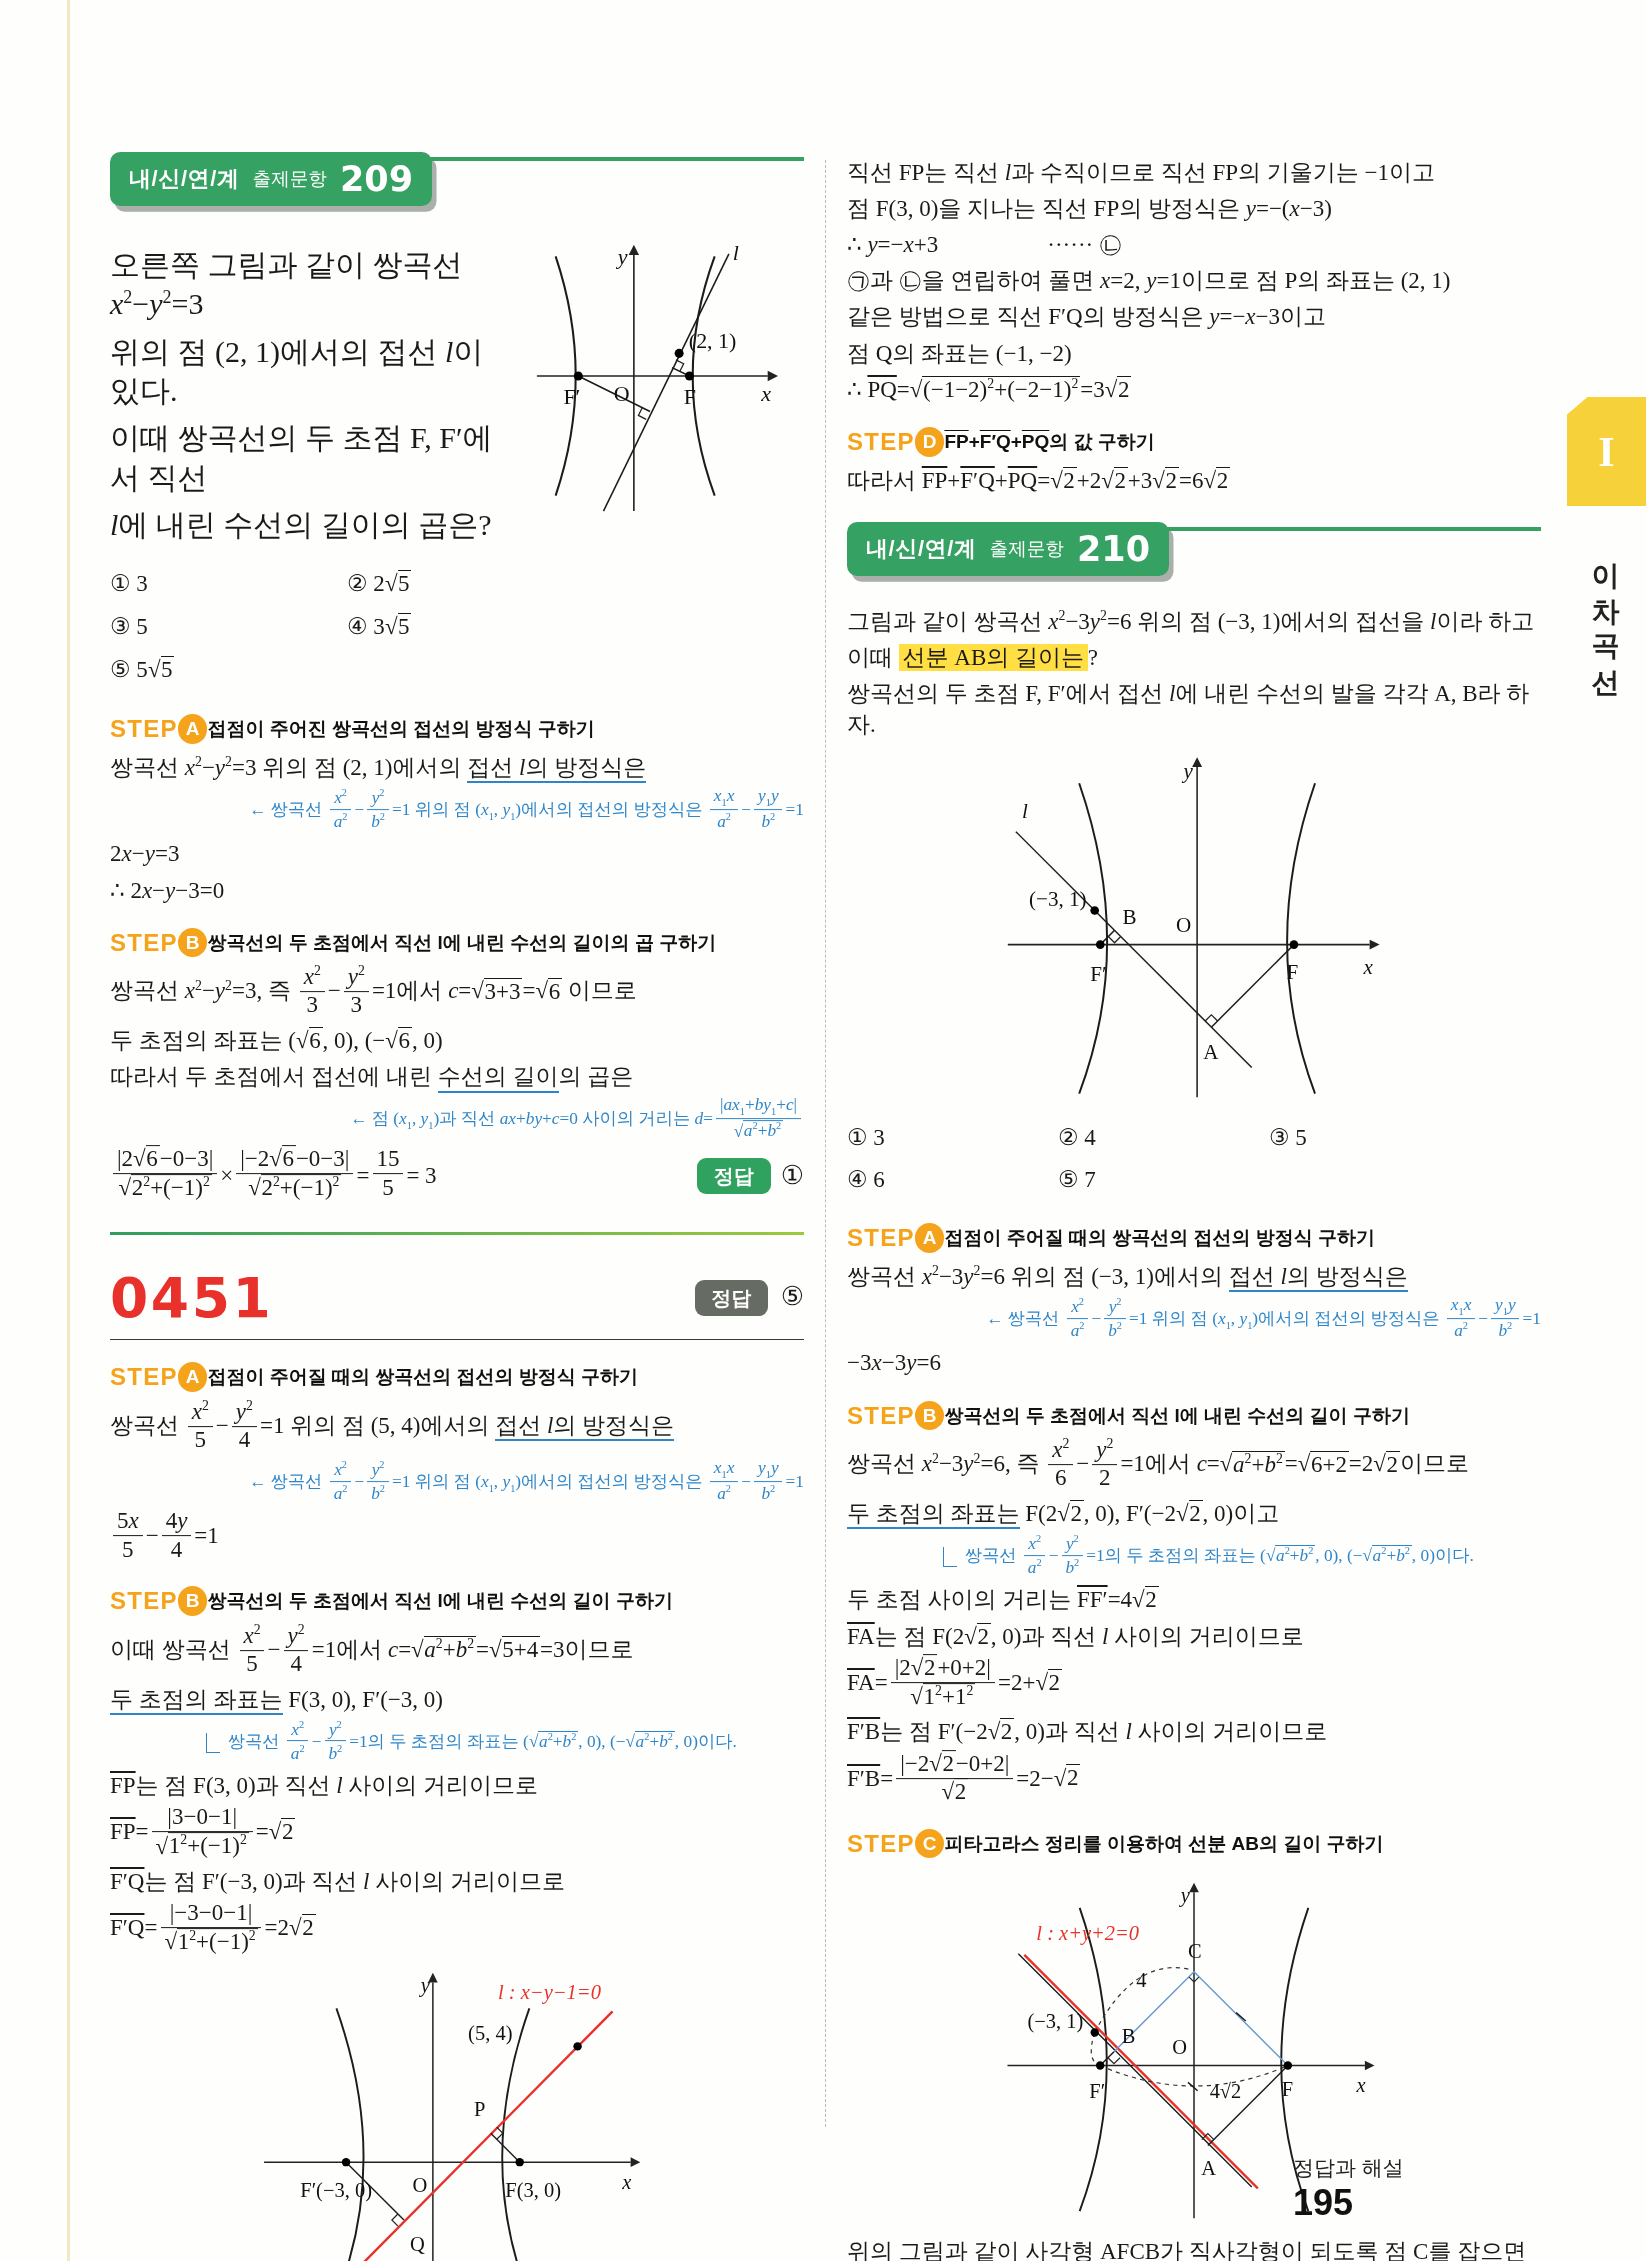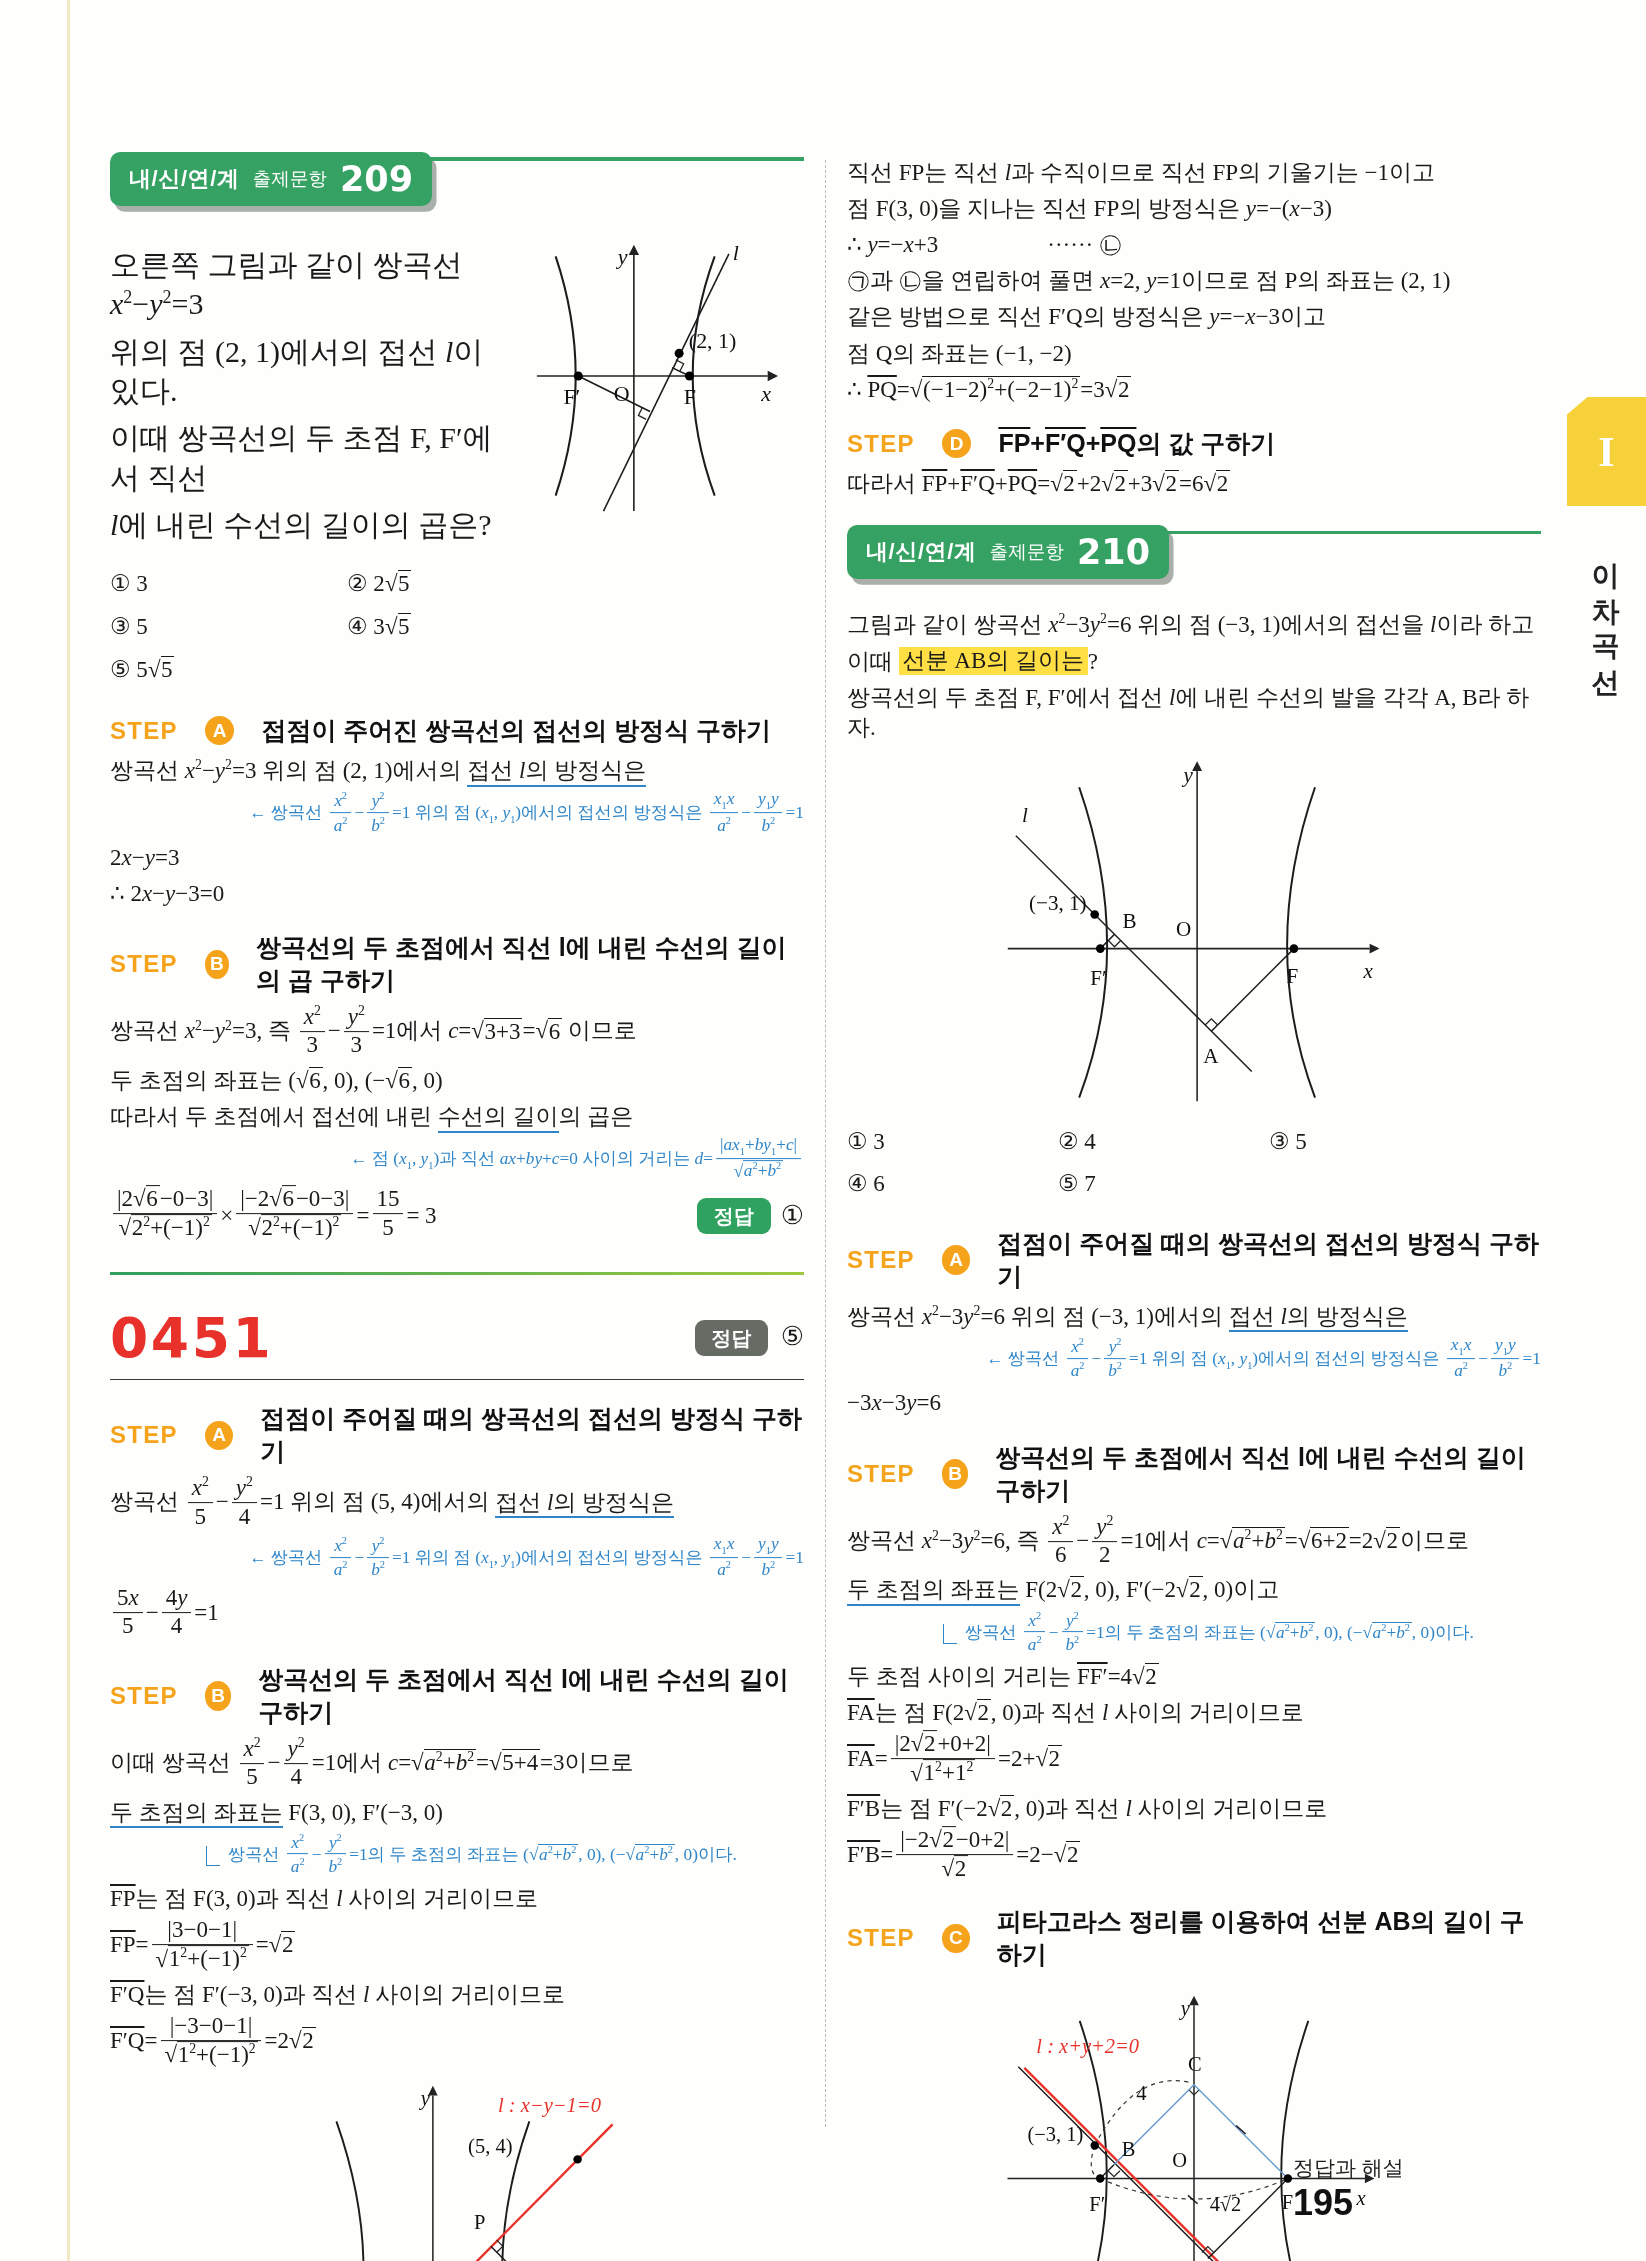--- a/index.html
+++ b/index.html
@@ -37,26 +37,26 @@
   .noteblock{display:block;text-align:right;color:#2e86c9;font-size:17.3px;line-height:1.25;}
   .noteblock .fr .de{border-top-color:#2e86c9;}
   .noteblock .rt .vin{border-top-color:#2e86c9;}
   .nb-left{text-align:left;padding-left:96px;}
   .nb-left::before{content:'';display:inline-block;width:13px;height:19px;margin-right:7.7px;
       border-left:1.9px solid #2e86c9;border-bottom:1.9px solid #2e86c9;vertical-align:middle;}
   .flexline{display:flex;align-items:center;width:100%;}
   .sp{flex:1;}
 
   
-  .step{display:flex;align-items:center;gap:27px;margin:22px 0 9px;}
+  .step{display:flex;align-items:center;gap:0;margin:22px 0 9px;}
   .step-word{color:#f5a31a;font-family:"Liberation Sans",sans-serif;font-weight:800;font-size:24px;letter-spacing:1.3px;}
   .step-circle{width:29.5px;height:29.5px;border-radius:50%;background:#f5a31a;color:#fff;
       font-family:"Liberation Sans",sans-serif;font-weight:800;font-size:19px;
       display:flex;align-items:center;justify-content:center;}
-  .step-title{font-family:"Liberation Sans",sans-serif;font-weight:700;font-size:25px;color:#111;}
+  .step-title{font-family:"Liberation Sans",sans-serif;font-weight:700;font-size:19px;color:#111;}
 
   
   .badge{display:inline-block;border-radius:9px;padding:4.5px 16.7px;color:#fff;
       font-family:"Liberation Sans",sans-serif;font-weight:700;font-size:20px;}
   .badge-green{background:#2fa25f;}
   .badge-gray{background:#666c63;}
   .cnum{font-size:26px;margin-left:10.2px;font-family:"Liberation Serif",serif;}
 
   
   .qhead{display:flex;align-items:center;justify-content:space-between;margin-top:31px;}

